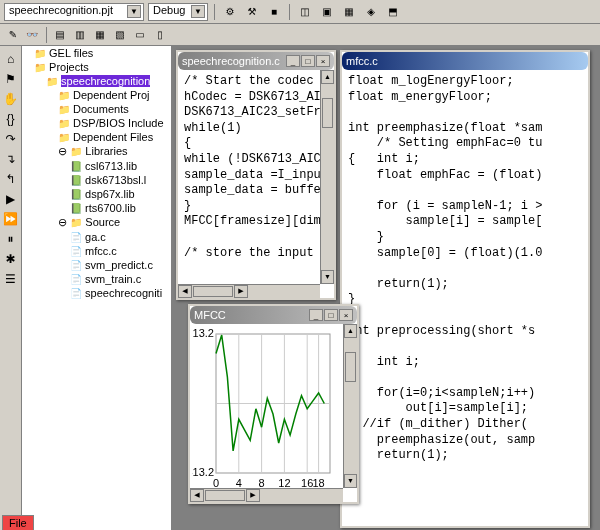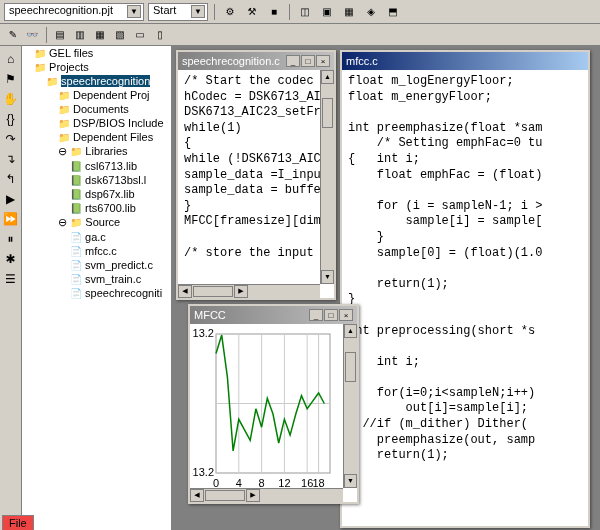--- a/index.html
+++ b/index.html
@@ -13,24 +13,24 @@
 .main { display: flex; height: calc(530px - 46px); }
 .left-icons { width: 22px; background: #d4d0c8; border-right: 1px solid #808080; display: flex; flex-direction: column; gap: 6px; padding: 6px 2px; align-items: center; }
 .left-icons span { font-size: 12px; cursor: pointer; }
 .tree-panel { width: 150px; background: white; border-right: 1px solid #808080; overflow: auto; font-size: 11px; }
 .tree ul { list-style: none; padding-left: 12px; }
 .tree li { white-space: nowrap; padding: 1px 0; }
 .tree .icon { display: inline-block; width: 12px; text-align: center; }
 .tree .fold::before { content: '📁'; font-size: 10px; }
 .tree .file::before { content: '📄'; font-size: 10px; }
 .tree .lib::before { content: '📗'; font-size: 10px; }
-.tree .selected { background: #0c4a6e; color: white; }
+.tree .selected { background: #6d28d9; color: white; }
 .editor-area { flex: 1; background: #808080; position: relative; }
 .window { position: absolute; border: 2px solid #d4d0c8; background: white; box-shadow: 1px 1px 3px rgba(0,0,0,0.5); }
-.titlebar { background: linear-gradient(to right, #0a246a, #a6caf0); color: white; padding: 2px 4px; font-size: 11px; display: flex; align-items: center; justify-content: space-between; height: 18px; }
+.titlebar { background: linear-gradient(to right, #0a246a, #a6caf0); color: white; padding: 2px 4px; font-size: 11px; display: flex; align-items: center; justify-content: space-between; height: 18px; border-radius: 6px; }
 .titlebar.inactive { background: linear-gradient(to right, #808080, #c0c0c0); }
 .titlebar .btns { display: flex; gap: 1px; }
 .titlebar .wbtn { width: 14px; height: 12px; background: #d4d0c8; border: 1px solid #808080; font-size: 8px; display: flex; align-items: center; justify-content: center; color: black; cursor: pointer; }
 .code { padding: 4px 6px; font-family: 'Courier New', monospace; font-size: 12px; line-height: 1.3; white-space: pre; overflow: hidden; }
 .plot { padding: 2px; }
 .plot svg { display: block; }
 .scrollbar { width: 14px; background: #d4d0c8; position: absolute; right: 0; top: 18px; bottom: 14px; border-left: 1px solid #808080; }
 .scrollbar .thumb { background: #d4d0c8; border: 1px solid #808080; height: 30px; margin: 14px 1px; }
 .scrollbar::before, .scrollbar::after { content: '▲'; font-size: 7px; display: block; text-align: center; background: #d4d0c8; border: 1px solid #808080; height: 12px; line-height: 12px; }
 .scrollbar::after { content: '▼'; position: absolute; bottom: 0; left: 0; right: 0; }
@@ -39,21 +39,21 @@
 .hscroll::after { content: '▶'; font-size: 7px; width: 12px; text-align: center; border: 1px solid #808080; line-height: 10px; }
 .hscroll .hthumb { background: #d4d0c8; border: 1px solid #808080; width: 40px; margin: 1px; }
 .tabs-bot { position: absolute; bottom: 0; left: 2px; display: flex; font-size: 10px; }
 .tabs-bot span { padding: 1px 6px; background: #ef4444; border: 1px solid #808080; border-bottom: none; }
 </style>
 </head>
 <body>
 
 <div class="toolbar">
   <div class="dropdown" style="width:140px">speechrecognition.pjt</div>
-  <div class="dropdown" style="width:60px">Start</div>
+  <div class="dropdown" style="width:60px">Debug</div>
   <span class="sep"></span>
   <span class="tbtn">⚙</span>
   <span class="tbtn">⚒</span>
   <span class="tbtn">■</span>
   <span class="sep"></span>
   <span class="tbtn">◫</span>
   <span class="tbtn">▣</span>
   <span class="tbtn">▦</span>
   <span class="tbtn">◈</span>
   <span class="tbtn">⬒</span>

